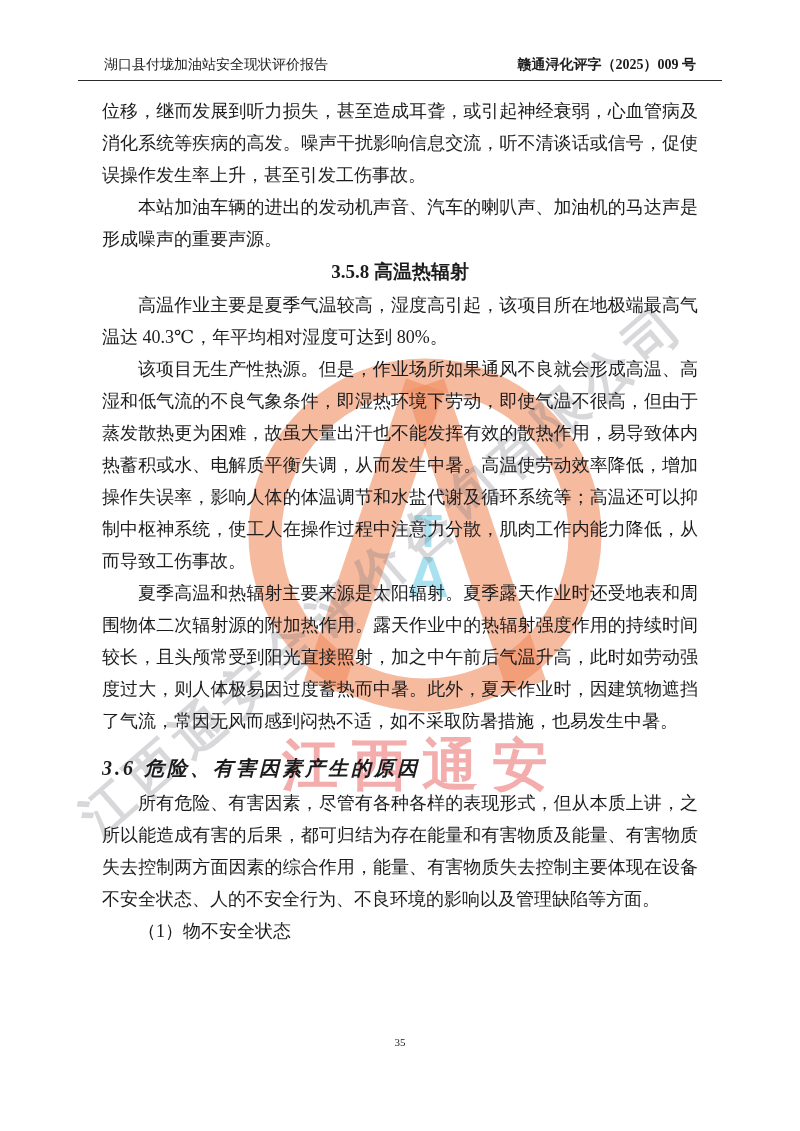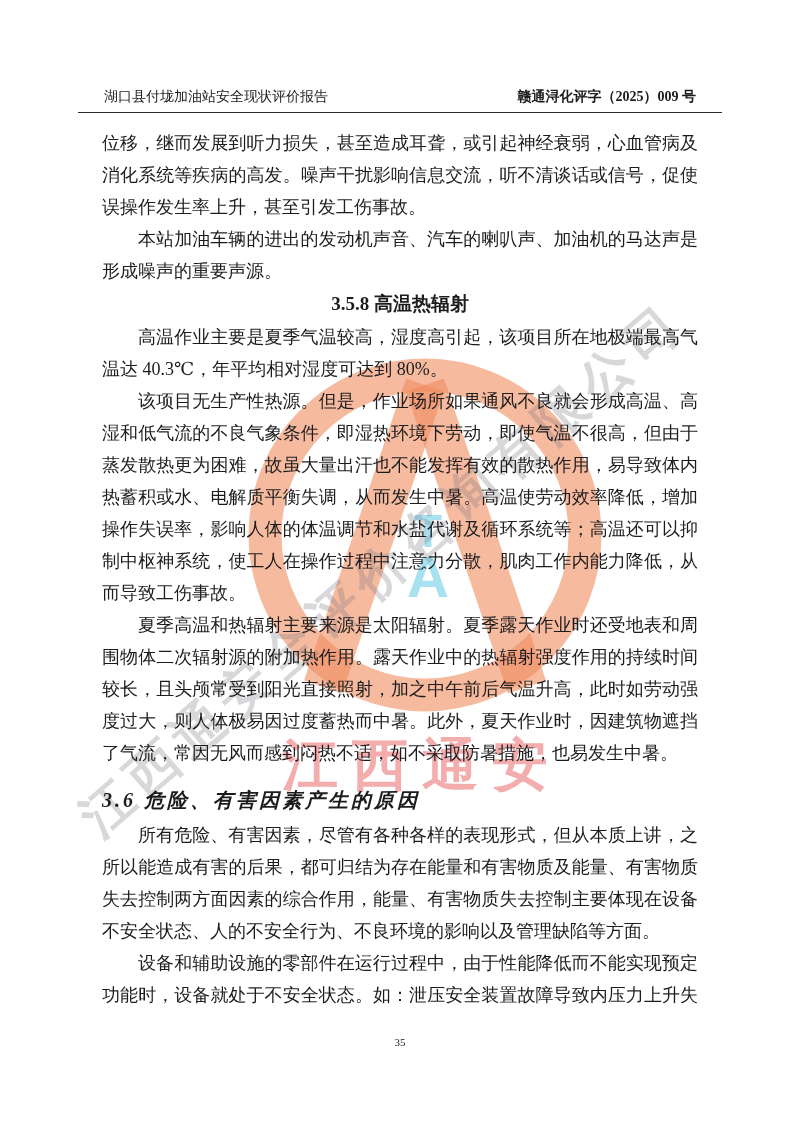--- a/index.html
+++ b/index.html
@@ -35,21 +35,21 @@
     position:absolute;left:282px;top:728px;
     font-size:56px;font-weight:bold;letter-spacing:14px;
     color:rgba(235,106,106,0.55);
     white-space:nowrap;
     font-family:"Liberation Serif","DejaVu Serif",serif;
     text-align:right;
   }
   
   .content{position:relative;z-index:2;}
   .hdr{
-    margin:0 78px;padding:88px 26px 6px 26px;
+    margin:0 78px;padding:56px 26px 6px 26px;
     display:flex;justify-content:space-between;align-items:flex-end;
     border-bottom:1.6px solid #2a2a2a;
     font-size:14px;
   }
   .hdr-right{font-weight:bold;}
   .doc{margin:14px 102px 0 102px;font-size:18px;line-height:32px;}
   .pline{text-align:justify;text-align-last:justify;text-justify:inter-character;}
   .pline.pl-first{text-indent:2em;}
   .pline.pl-last{text-align-last:left;}
   .heading{font-weight:bold;}
@@ -120,21 +120,20 @@
           <div class="pline pl-last">了气流，常因无风而感到闷热不适，如不采取防暑措施，也易发生中暑。</div>
         </div>
         <div class="heading heading-kai">3.6 危险、有害因素产生的原因</div>
         <div class="para">
           <div class="pline pl-first">所有危险、有害因素，尽管有各种各样的表现形式，但从本质上讲，之</div>
           <div class="pline">所以能造成有害的后果，都可归结为存在能量和有害物质及能量、有害物质</div>
           <div class="pline">失去控制两方面因素的综合作用，能量、有害物质失去控制主要体现在设备</div>
           <div class="pline pl-last">不安全状态、人的不安全行为、不良环境的影响以及管理缺陷等方面。</div>
         </div>
         <div class="para">
-          <div class="pline pl-first">设备和辅助设施的零部件在运行过程中，由于性能降低而不能实现预定</div>
-          <div class="pline">功能时，设备就处于不安全状态。如：泄压安全装置故障导致内压力上升失</div>
+          <div class="pline pl-first pl-last">（1）物不安全状态</div>
         </div>
       </div>
 
     <div class="ftr">35</div>
   </div>
 
 </div>
 
 </body></html>

